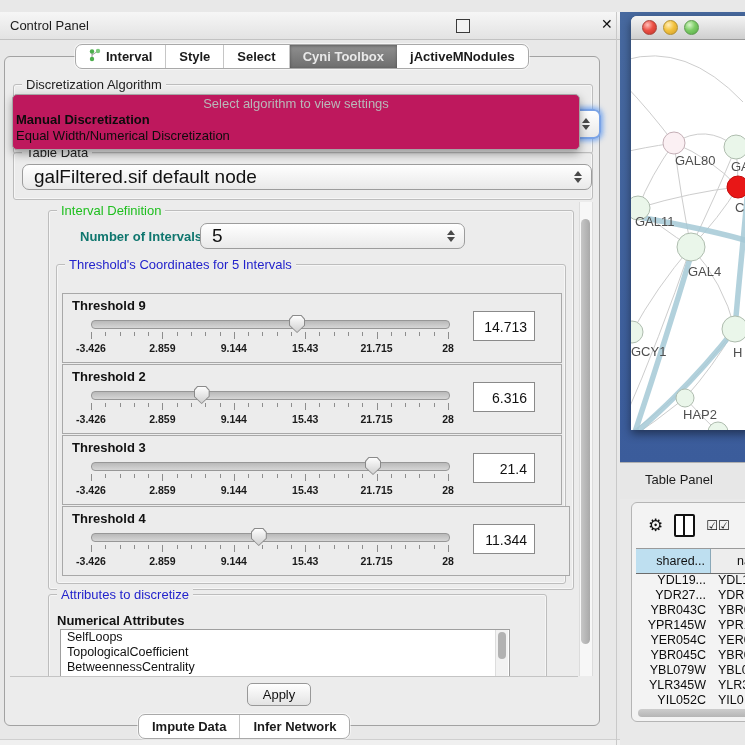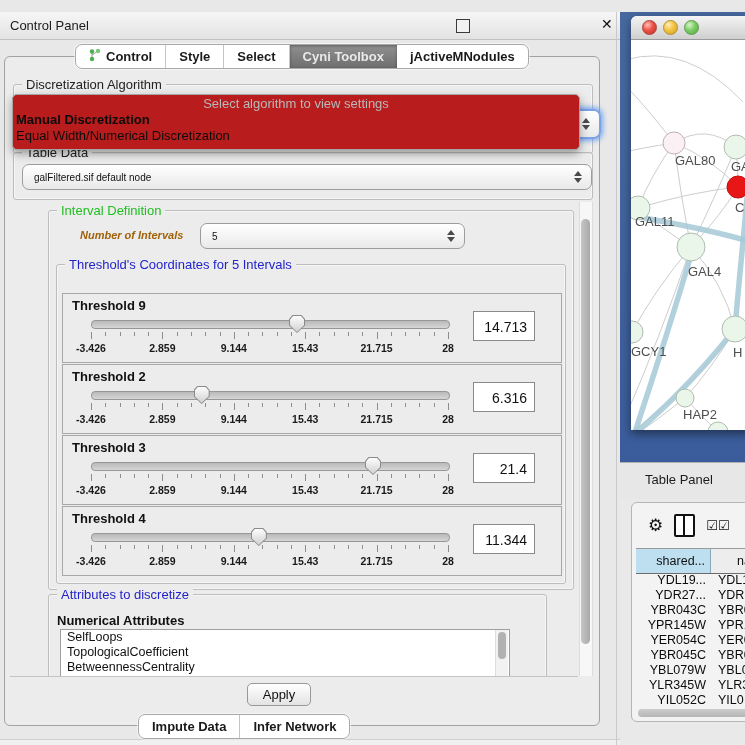--- a/index.html
+++ b/index.html
@@ -31,47 +31,47 @@
 
   .groupbox{position:absolute;border:1px solid #bdbdbd;border-radius:3px;
     box-shadow:inset 0 0 0 1px rgba(255,255,255,.55);}
   .grouptitle{position:absolute;top:-8px;left:8px;background:#ececec;padding:0 4px;
     font-size:13px;color:#222;white-space:nowrap;}
   .gt-green{color:#1fbf1f;}
   .gt-blue{color:#2323cc;}
 
   .combo{position:absolute;background:linear-gradient(#ffffff,#e9e9e9);
     border:1px solid #9c9c9c;border-radius:7px;display:flex;align-items:center;
-    font-size:10px;color:#111;}
+    font-size:19px;color:#111;}
   .combo .val{padding-left:11px;flex:1;}
   .spinner{display:flex;flex-direction:column;gap:2px;margin-right:9px;}
   .spin-up{width:0;height:0;border-left:4px solid transparent;border-right:4px solid transparent;
     border-bottom:5px solid #4a4a4a;}
   .spin-down{width:0;height:0;border-left:4px solid transparent;border-right:4px solid transparent;
     border-top:5px solid #4a4a4a;}
   #algo-combo{left:22px;top:97px;width:575px;height:26px;border:2px solid #7aa3e6;
     box-shadow:0 0 5px 2px rgba(90,150,240,.75);}
 
   
-  #algo-popup{left:12px;top:82px;width:566px;height:54px;background:#b91c1c;
+  #algo-popup{left:12px;top:82px;width:566px;height:54px;background:#be185d;
     border:1px solid #a5a5a5;border-radius:5px;box-shadow:0 4px 10px rgba(0,0,0,.35);
     z-index:50;font-size:13px;}
   #algo-popup .ph{height:17px;line-height:17px;text-align:center;color:#b9b9b9;}
   #algo-popup .opt{height:16px;line-height:16px;padding-left:3px;color:#0c0c0c;}
   #algo-popup .opt.bold{font-weight:bold;}
 
   
   #scrollview{left:10px;top:190px;width:568px;height:474px;overflow:hidden;
     border-bottom:1px solid #c4c4c4;}
   #vscroll-track{left:579px;top:190px;width:12px;height:474px;background:#f7f7f7;
     border-left:1px solid #dcdcdc;border-right:1px solid #dcdcdc;}
   #vscroll-thumb{left:1px;top:17px;width:9px;height:425px;border-radius:5px;
     background:linear-gradient(90deg,#c6c6c6,#a9a9a9);position:absolute;}
 
-  #intervals-label{left:80px;top:217px;font-size:11px;font-weight:bold;color:#a16207;font-style:italic;}
+  #intervals-label{left:80px;top:217px;font-size:13px;font-weight:bold;color:#0f766e;}
 
   
   .th-box{position:absolute;left:62px;width:498px;height:68px;border:1px solid #a8a8a8;
     background:#ececec;}
   .th-label{position:absolute;left:9px;top:4px;font-size:13px;font-weight:bold;color:#111;}
   .th-track{position:absolute;left:28px;top:26px;width:357px;height:7px;border-radius:4px;
     background:linear-gradient(#b9b9b9,#d6d6d6);border:1px solid #979797;}
   .th-thumb{position:absolute;top:21px;width:16px;height:18px;
     clip-path:polygon(22% 0,78% 0,100% 22%,100% 58%,50% 100%,0 58%,0 22%);background:#8a8a8a;}
   .th-thumb::after{content:"";position:absolute;left:1px;top:1px;right:1px;bottom:1px;
@@ -148,21 +148,21 @@
 
   <div id="top-tabs" class="abs tabstrip">
       <div class="tab">
         <span><svg width="12" height="14" viewBox="0 0 12 14">
             <line x1="3" y1="4" x2="3" y2="11" stroke="#9a9a9a"></line>
             <line x1="3" y1="7" x2="9" y2="3" stroke="#9a9a9a"></line>
             <circle cx="3" cy="3.5" r="2.2" fill="#4cae4c"></circle>
             <circle cx="3" cy="11" r="2.2" fill="#4cae4c"></circle>
             <circle cx="9" cy="3" r="2.2" fill="#7cc87c"></circle>
           </svg></span>
-        <span>Control</span>
+        <span>Interval</span>
       </div>
       <div class="tab">
         <span>Style</span>
       </div>
       <div class="tab">
         <span>Select</span>
       </div>
       <div class="tab sel">
         <span>Cyni Toolbox</span>
       </div>
@@ -326,21 +326,21 @@
           <div class="tick" style="left: 370.72px; top: 38px; height: 4px;"></div>
           <div class="tick" style="left: 385px; top: 38px; height: 7px;"></div>
           <div class="tick-label" style="left: -2px; top: 48px;">-3.426</div>
           <div class="tick-label" style="left: 69.4px; top: 48px;">2.859</div>
           <div class="tick-label" style="left: 140.8px; top: 48px;">9.144</div>
           <div class="tick-label" style="left: 212.2px; top: 48px;">15.43</div>
           <div class="tick-label" style="left: 283.6px; top: 48px;">21.715</div>
           <div class="tick-label" style="left: 355px; top: 48px;">28</div>
           <div class="th-value">21.4</div>
         </div>
-        <div class="th-box" style="top: 304px; left: 52px;">
+        <div class="th-box" style="top: 304px; left: 52px; padding-left: 8px;">
           <div class="th-label">Threshold 4</div>
           <div class="th-track"></div>
           <div class="th-thumb" style="left: 187.788px;"></div>
           <div class="tick" style="left: 28px; top: 38px; height: 7px;"></div>
           <div class="tick" style="left: 42.28px; top: 38px; height: 4px;"></div>
           <div class="tick" style="left: 56.56px; top: 38px; height: 4px;"></div>
           <div class="tick" style="left: 70.84px; top: 38px; height: 4px;"></div>
           <div class="tick" style="left: 85.12px; top: 38px; height: 4px;"></div>
           <div class="tick" style="left: 99.4px; top: 38px; height: 7px;"></div>
           <div class="tick" style="left: 113.68px; top: 38px; height: 4px;"></div>

